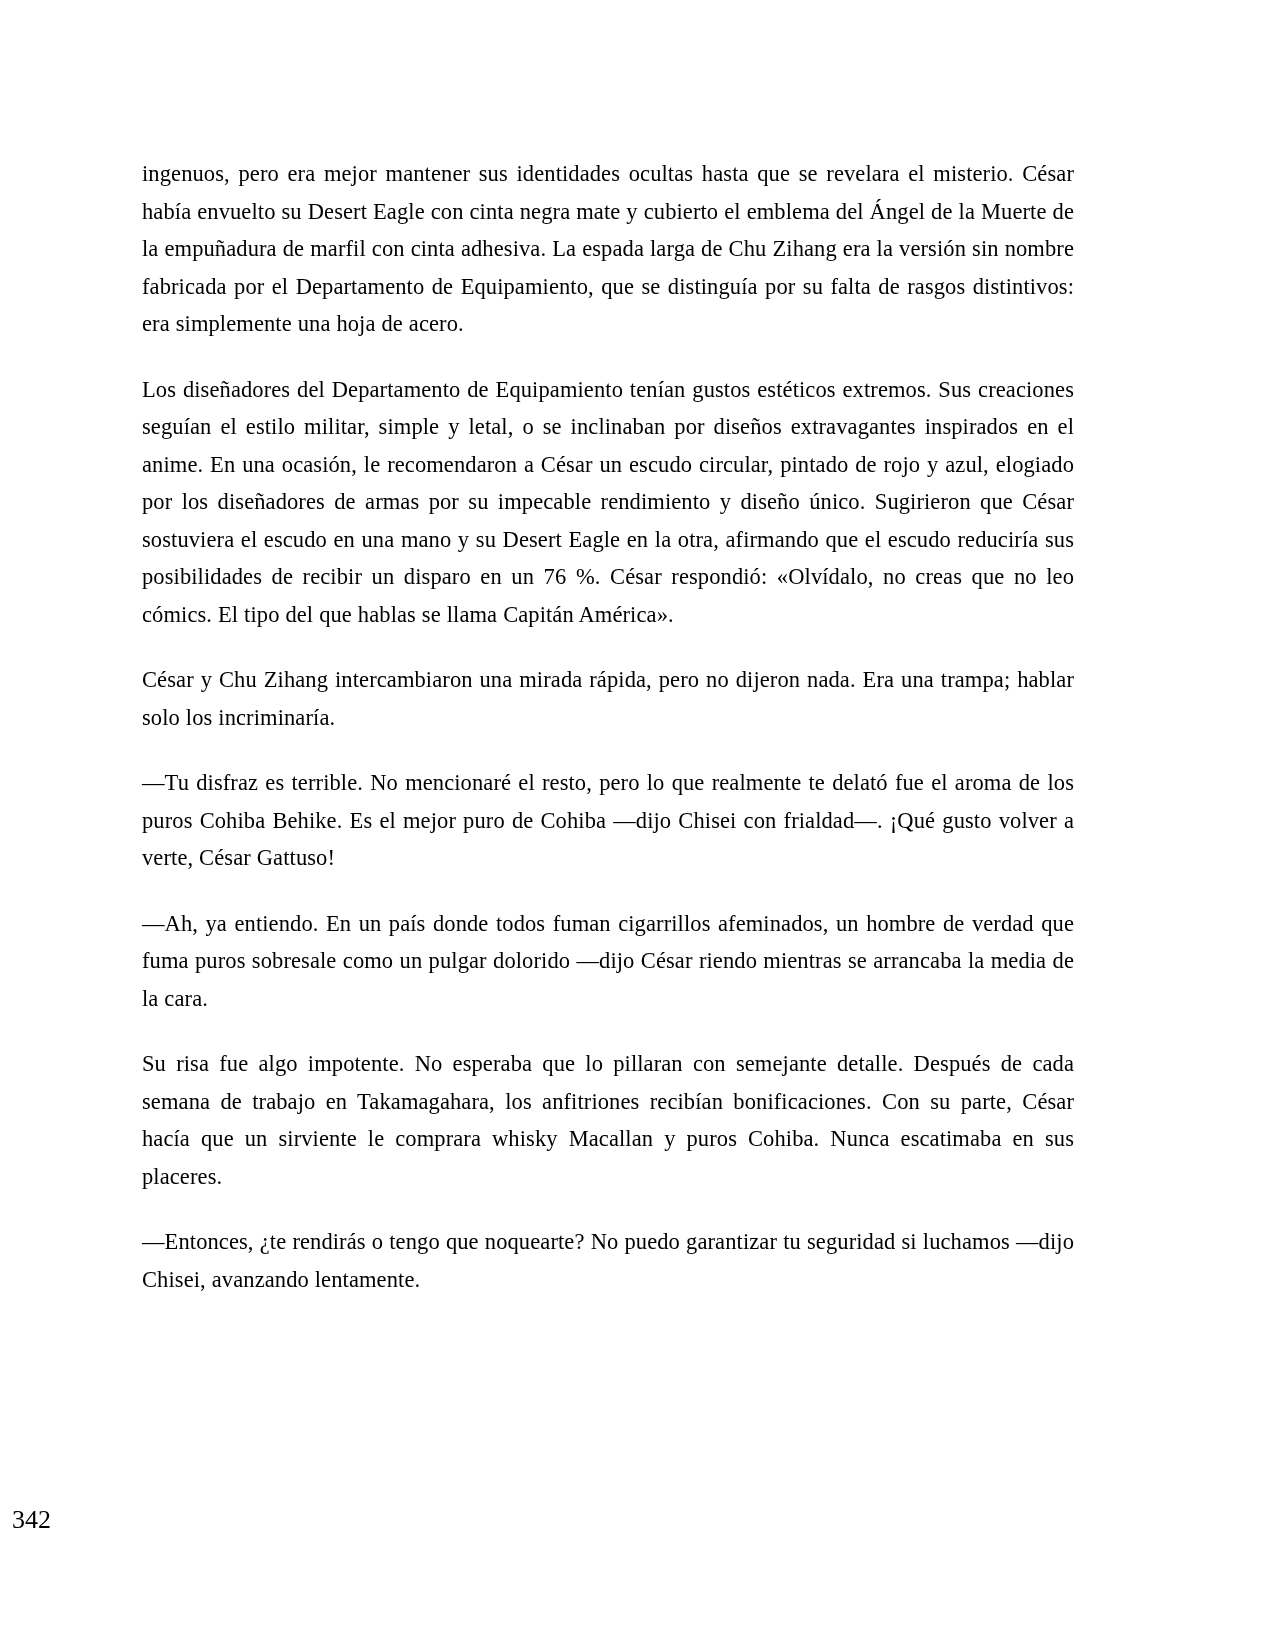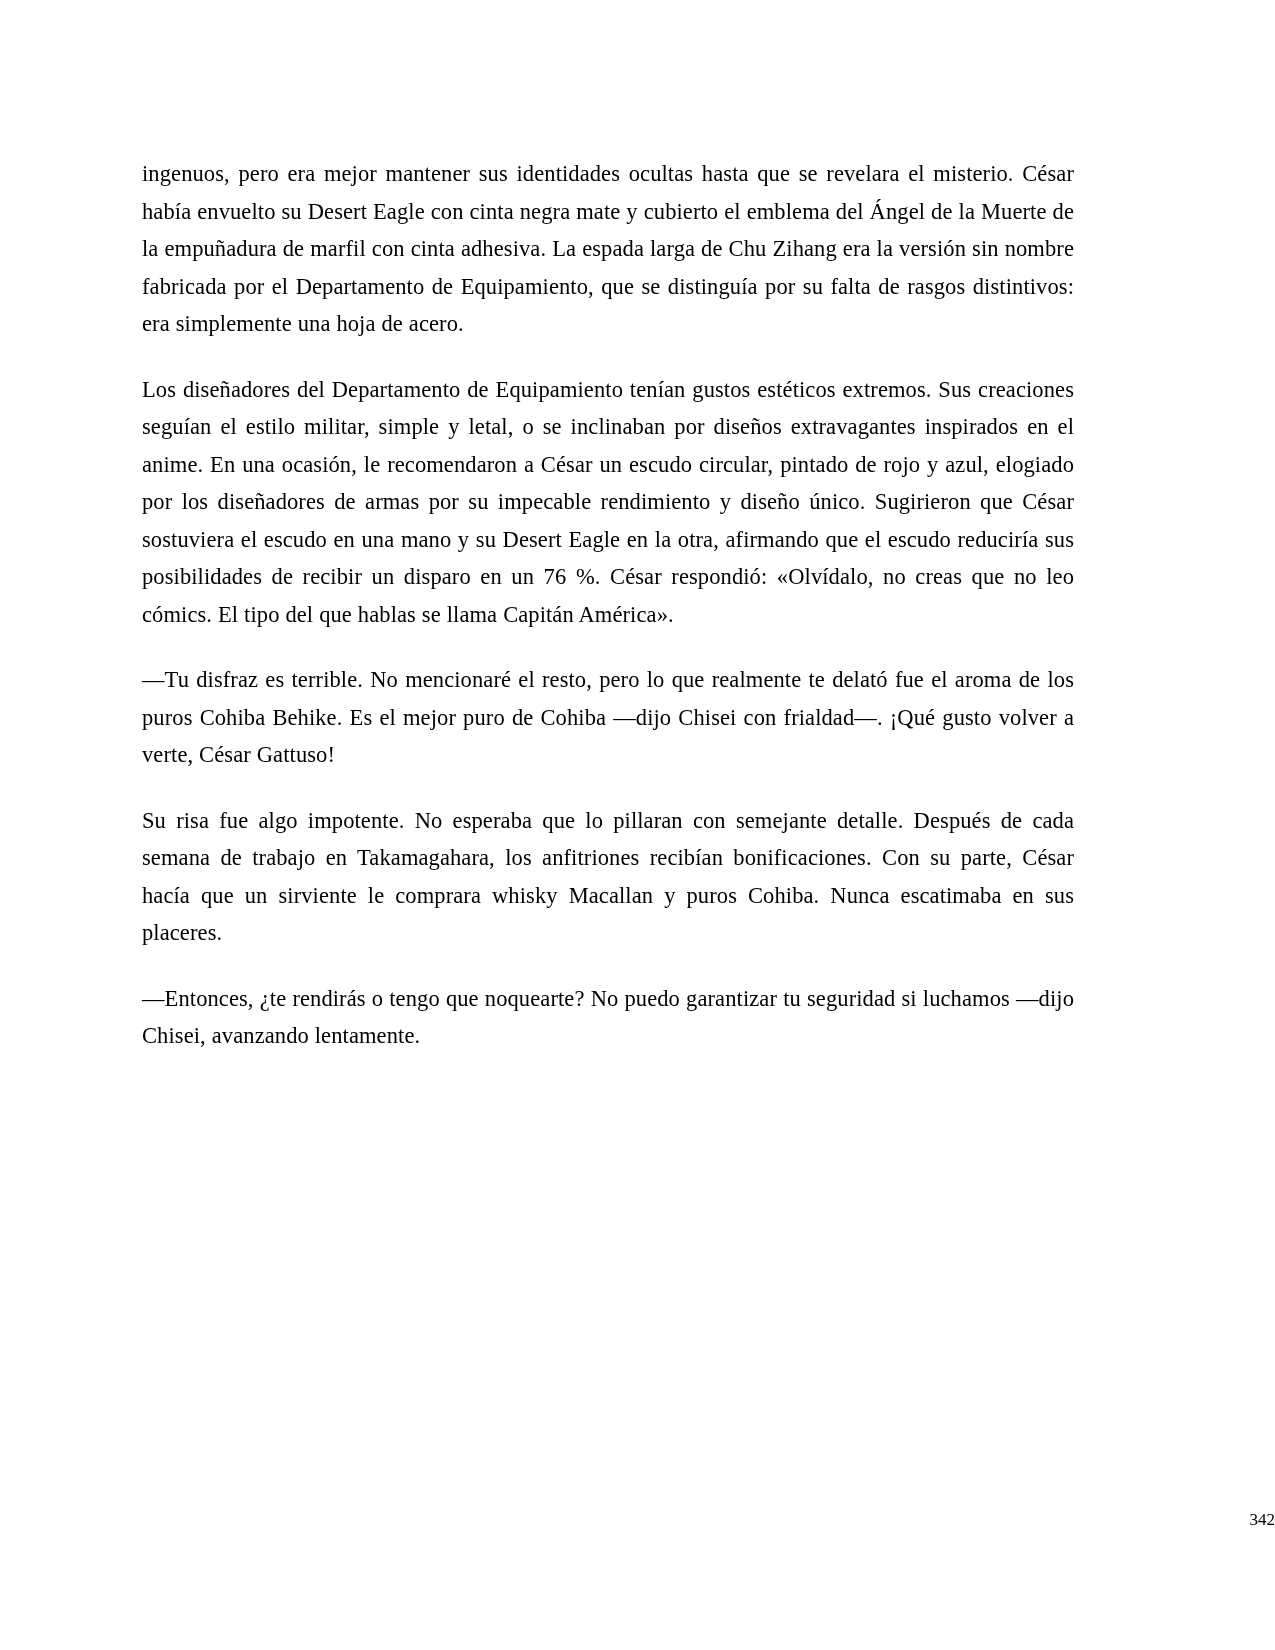--- a/index.html
+++ b/index.html
@@ -35,31 +35,33 @@
     word-spacing: 0.2px;
   }
   p.para:last-child {
     margin-bottom: 0;
   }
   .page-number {
     position: absolute;
     left: 12px;
     right: 0;
     top: 1492px;
-    text-align: right;
-    font-size: 17px;
+    text-align: left;
+    font-size: 26px;
     line-height: 26px;
     font-family: "Liberation Serif", "DejaVu Serif", serif;
   }
 </style>
 </head>
 <body>
 
 <div class="page">
   <div class="text-block">
     <p class="para">ingenuos, pero era mejor mantener sus identidades ocultas hasta que se revelara el misterio. César había envuelto su Desert Eagle con cinta negra mate y cubierto el emblema del Ángel de la Muerte de la empuñadura de marfil con cinta adhesiva. La espada larga de Chu Zihang era la versión sin nombre fabricada por el Departamento de Equipamiento, que se distinguía por su falta de rasgos distintivos: era simplemente una hoja de acero.</p>
     <p class="para">Los diseñadores del Departamento de Equipamiento tenían gustos estéticos extremos. Sus creaciones seguían el estilo militar, simple y letal, o se inclinaban por diseños extravagantes inspirados en el anime. En una ocasión, le recomendaron a César un escudo circular, pintado de rojo y azul, elogiado por los diseñadores de armas por su impecable rendimiento y diseño único. Sugirieron que César sostuviera el escudo en una mano y su Desert Eagle en la otra, afirmando que el escudo reduciría sus posibilidades de recibir un disparo en un 76 %. César respondió: «Olvídalo, no creas que no leo cómics. El tipo del que hablas se llama Capitán América».</p>
+    <p class="para">César y Chu Zihang intercambiaron una mirada rápida, pero no dijeron nada. Era una trampa; hablar solo los incriminaría.</p>
     <p class="para">—Tu disfraz es terrible. No mencionaré el resto, pero lo que realmente te delató fue el aroma de los puros Cohiba Behike. Es el mejor puro de Cohiba —dijo Chisei con frialdad—. ¡Qué gusto volver a verte, César Gattuso!</p>
+    <p class="para">—Ah, ya entiendo. En un país donde todos fuman cigarrillos afeminados, un hombre de verdad que fuma puros sobresale como un pulgar dolorido —dijo César riendo mientras se arrancaba la media de la cara.</p>
     <p class="para">Su risa fue algo impotente. No esperaba que lo pillaran con semejante detalle. Después de cada semana de trabajo en Takamagahara, los anfitriones recibían bonificaciones. Con su parte, César hacía que un sirviente le comprara whisky Macallan y puros Cohiba. Nunca escatimaba en sus placeres.</p>
     <p class="para">—Entonces, ¿te rendirás o tengo que noquearte? No puedo garantizar tu seguridad si luchamos —dijo Chisei, avanzando lentamente.</p>
   </div>
   <div class="page-number">342</div>
 </div>
 
 </body></html>

